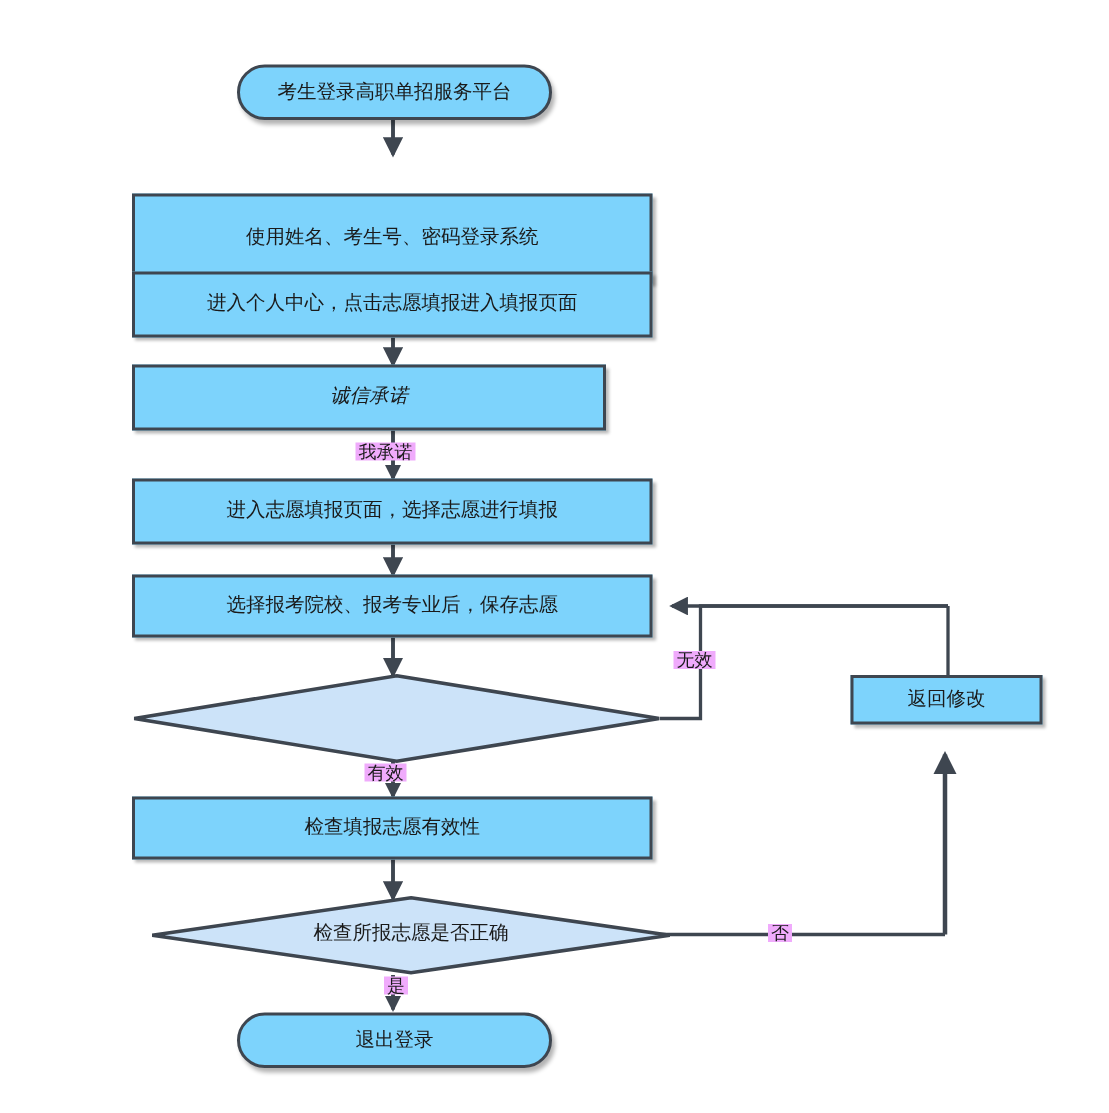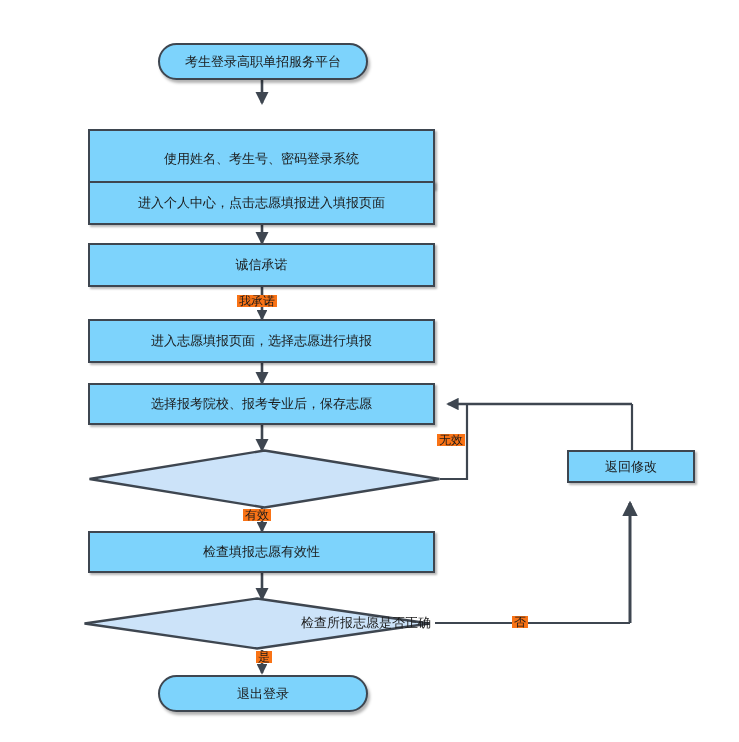--- a/index.html
+++ b/index.html
@@ -61,21 +61,21 @@
     font-size: 13px;
     line-height: 1.25;
     color: #1a1a1a;
     white-space: pre-line;
     text-align: center;
   }
   .edge-label {
     position: absolute;
     font-size: 12px;
     color: #1a1a1a;
-    background: #f97316;
+    background: #f0abfc;
     padding: 0 2px;
     white-space: nowrap;
     line-height: 1;
   }
 </style>
 </head>
 <body>
 
 <svg id="flow-canvas" viewBox="0 0 739 742" xmlns="http://www.w3.org/2000/svg">
   <defs>
@@ -133,21 +133,21 @@
 </div>
 
 <div class="node" style="left:88px; top:103px; width:347px; height:60px;margin-top:26px;">
   <span class="node-text">使用姓名、考生号、密码登录系统</span>
 </div>
 
 <div class="node" style="left:88px; top:181px; width:347px; height:44px;">
   <span class="node-text">进入个人中心，点击志愿填报进入填报页面</span>
 </div>
 
-<div class="node" style="left:88px; top:243px; width:347px; height:44px;">
+<div class="node" style="left:88px; top:243px; width:316px; height:44px;font-style:italic;">
   <span class="node-text">诚信承诺</span>
 </div>
 
 <div class="node" style="left:88px; top:319px; width:347px; height:44px;">
   <span class="node-text">进入志愿填报页面，选择志愿进行填报</span>
 </div>
 
 <div class="node" style="left:88px; top:383px; width:347px; height:42px;">
   <span class="node-text">选择报考院校、报考专业后，保存志愿</span>
 </div>
@@ -155,36 +155,36 @@
 <div class="decision" style="left:88px; top:449px; width:353px; height:60px;">
   <svg class="dia-svg" width="353" height="60" viewBox="0 0 353 60" xmlns="http://www.w3.org/2000/svg">
     <polygon points="176.5,1.5 351.5,30 176.5,58.5 1.5,30" fill="#cce3f9" stroke="#3e4650" stroke-width="2.4"></polygon>
   </svg>
 </div>
 
 <div class="node" style="left:88px; top:531px; width:347px; height:42px;">
   <span class="node-text">检查填报志愿有效性</span>
 </div>
 
-<div class="decision" style="left:83px; top:597px; width:348px; height:53px;justify-content:flex-end;">
+<div class="decision" style="left:100px; top:597px; width:348px; height:53px;">
   <svg class="dia-svg" width="348" height="53" viewBox="0 0 348 53" xmlns="http://www.w3.org/2000/svg">
     <polygon points="174,1.5 346.5,26.5 174,51.5 1.5,26.5" fill="#cce3f9" stroke="#3e4650" stroke-width="2.4"></polygon>
   </svg>
   <span class="node-text">检查所报志愿是否正确</span>
 </div>
 
 <div class="node" style="left:567px; top:450px; width:128px; height:33px;">
   <span class="node-text">返回修改</span>
 </div>
 
 <div class="node terminal" style="left:158px; top:675px; width:210px; height:37px;">
   <span class="node-text">退出登录</span>
 </div>
 
 <div class="edge-label" style="left:237px; top:295px;">我承诺</div>
 
-<div class="edge-label" style="left:437px; top:434px;">无效</div>
+<div class="edge-label" style="left:449px; top:434px;">无效</div>
 
 <div class="edge-label" style="left:243px; top:509px;">有效</div>
 
 <div class="edge-label" style="left:512px; top:616px;">否</div>
 
 <div class="edge-label" style="left:256px; top:651px;">是</div>
 
 </body></html>

